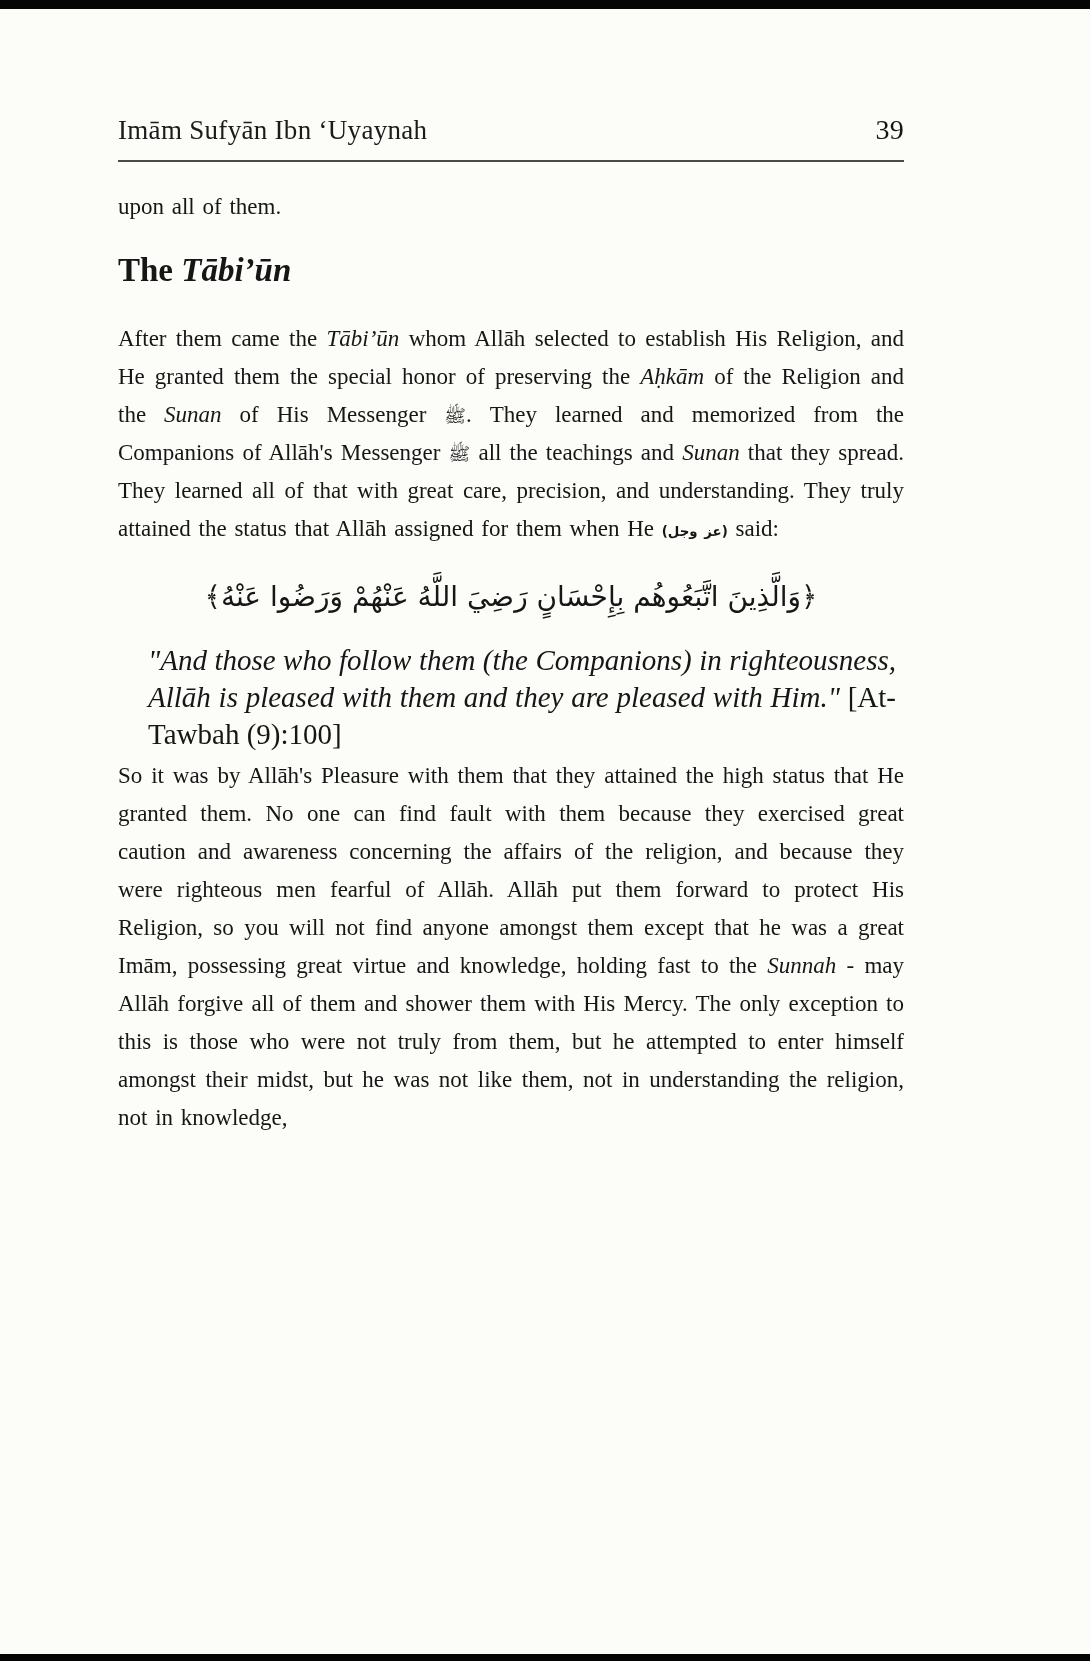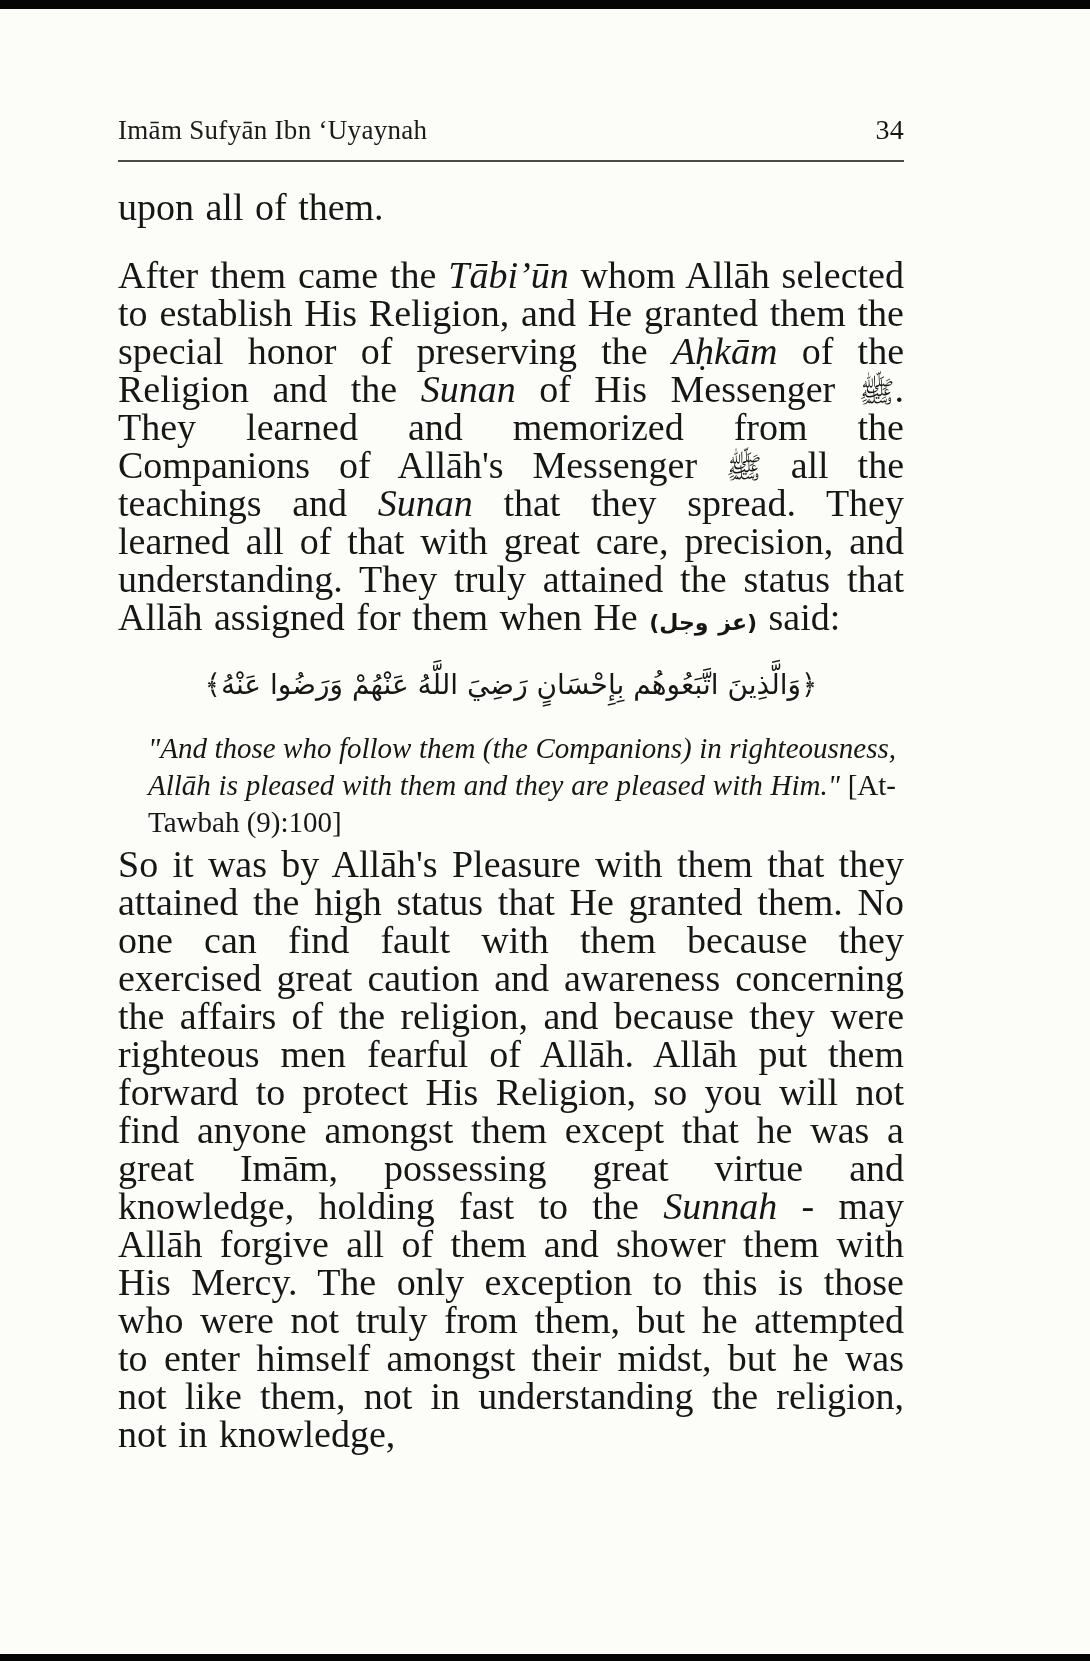--- a/index.html
+++ b/index.html
@@ -51,21 +51,21 @@
   .page-header .page-number { font-size: 28px; }
 
   .header-rule {
     border: none;
     border-bottom: 2px solid #4a4a4a;
     margin: 14px 0 0 0;
   }
 
   
   .body-text {
-    font-size: 38px;
+    font-size: 23px;
     line-height: 38px;
     margin: 0;
     text-align: justify;
     text-justify: inter-word;
     word-spacing: 2px;
   }
   .carryover { margin-top: 26px; text-align: left; }
 
   .section-heading {
     font-size: 33px;
@@ -117,29 +117,30 @@
 <body>
 
 <div class="scan-sheet"></div>
 <div class="scan-edge top"></div>
 <div class="scan-edge bottom"></div>
 
 <div class="page">
 
   <header class="page-header">
     <span class="running-title">Imām Sufyān Ibn ‘Uyaynah</span>
-    <span class="page-number">34</span>
+    <span class="page-number">39</span>
   </header>
 
   <hr class="header-rule">
 
   <main>
 
     <p class="body-text carryover">upon all of them.</p>
 
+    <h2 class="section-heading"><span>The </span><span class="it">Tābi’ūn</span></h2>
 
     <p class="body-text para-1"><span>After them came the </span><span class="it">Tābi’ūn</span><span> whom Allāh selected to establish His Religion, and He granted them the special honor of preserving the </span><span class="it">Aḥkām</span><span> of the Religion and the </span><span class="it">Sunan</span><span> of His Messenger </span><span class="honorific">ﷺ</span><span>. They learned and memorized from the Companions of Allāh's Messenger </span><span class="honorific">ﷺ</span><span> all the teachings and </span><span class="it">Sunan</span><span> that they spread. They learned all of that with great care, precision, and understanding. They truly attained the status that Allāh assigned for them when He </span><span class="ar">(عز وجل)</span><span> said:</span></p>
 
     <p class="arabic-verse">﴿وَالَّذِينَ اتَّبَعُوهُم بِإِحْسَانٍ رَضِيَ اللَّهُ عَنْهُمْ وَرَضُوا عَنْهُ﴾</p>
 
     <blockquote class="translation"><span class="it">"And those who follow them (the Companions) in righteousness, Allāh is pleased with them and they are pleased with Him."</span><span> [At-Tawbah (9):100]</span></blockquote>
 
     <p class="body-text para-2"><span>So it was by Allāh's Pleasure with them that they attained the high status that He granted them. No one can find fault with them because they exercised great caution and awareness concerning the affairs of the religion, and because they were righteous men fearful of Allāh. Allāh put them forward to protect His Religion, so you will not find anyone amongst them except that he was a great Imām, possessing great virtue and knowledge, holding fast to the </span><span class="it">Sunnah</span><span> - may Allāh forgive all of them and shower them with His Mercy. The only exception to this is those who were not truly from them, but he attempted to enter himself amongst their midst, but he was not like them, not in understanding the religion, not in knowledge,</span></p>
 
   </main>

